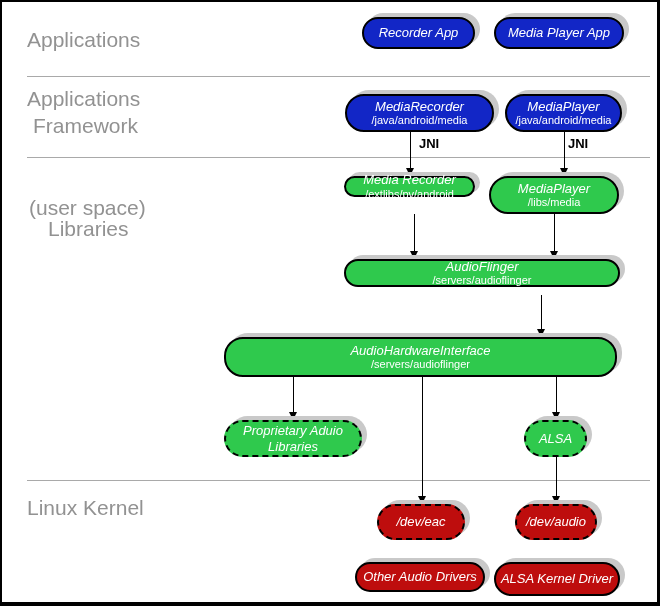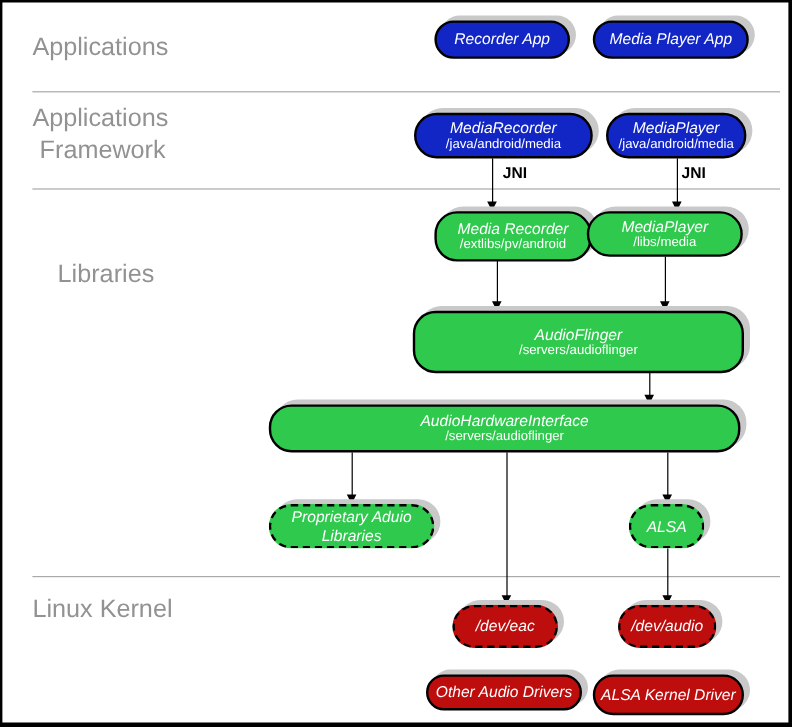--- a/index.html
+++ b/index.html
@@ -77,20 +77,21 @@
 </style>
 </head>
 <body>
 
 <div class="frame">
 
   <div class="seclabel" style="left:25px; top:26px;">Applications</div>
   <div class="seclabel" style="left:25px; top:85px;">Applications</div>
   <div class="seclabel" style="left:31px; top:112px;">Framework</div>
   <div class="seclabel" style="left:46px; top:167px;margin-top:48px;">Libraries</div>
+  <div class="seclabel" style="left:27px; top:194px;">(user space)</div>
   <div class="seclabel" style="left:25px; top:494px;text-align:right;">Linux Kernel</div>
 
   <div class="divider" style="top:74px;"></div>
   <div class="divider" style="top:155px;"></div>
   <div class="divider" style="top:478px;"></div>
 
   <div class="vline" style="left:408px; top:130px; height:37px;"></div>
   <div class="ahead" style="left:404px; top:166px;"></div>
 
   <div class="vline" style="left:562px; top:130px; height:37px;"></div>
@@ -129,30 +130,30 @@
 
   <div class="pill blue" style="left:343px; top:92px; width:149px; height:38px;">
     <div class="t1">MediaRecorder</div>
     <div class="t2">/java/android/media</div>
   </div>
   <div class="pill blue" style="left:503px; top:92px; width:117px; height:38px;">
     <div class="t1">MediaPlayer</div>
     <div class="t2">/java/android/media</div>
   </div>
 
-  <div class="pill green" style="left:360px; top:174px; width:131px; height:42px;text-align:center;">
+  <div class="pill green" style="left:342px; top:174px; width:131px; height:21px;text-align:center;">
     <div class="t1">Media Recorder</div>
     <div class="t2">/extlibs/pv/android</div>
   </div>
   <div class="pill green" style="left:487px; top:174px; width:130px; height:38px;">
     <div class="t1">MediaPlayer</div>
     <div class="t2">/libs/media</div>
   </div>
 
-  <div class="pill green" style="left:342px; top:257px; width:276px; height:52px;">
+  <div class="pill green" style="left:342px; top:257px; width:276px; height:28px;">
     <div class="t1">AudioFlinger</div>
     <div class="t2">/servers/audioflinger</div>
   </div>
 
   <div class="pill green" style="left:222px; top:335px; width:393px; height:40px;">
     <div class="t1">AudioHardwareInterface</div>
     <div class="t2">/servers/audioflinger</div>
   </div>
 
   <div class="pill green dashed" style="left:222px; top:418px; width:138px; height:37px;">

